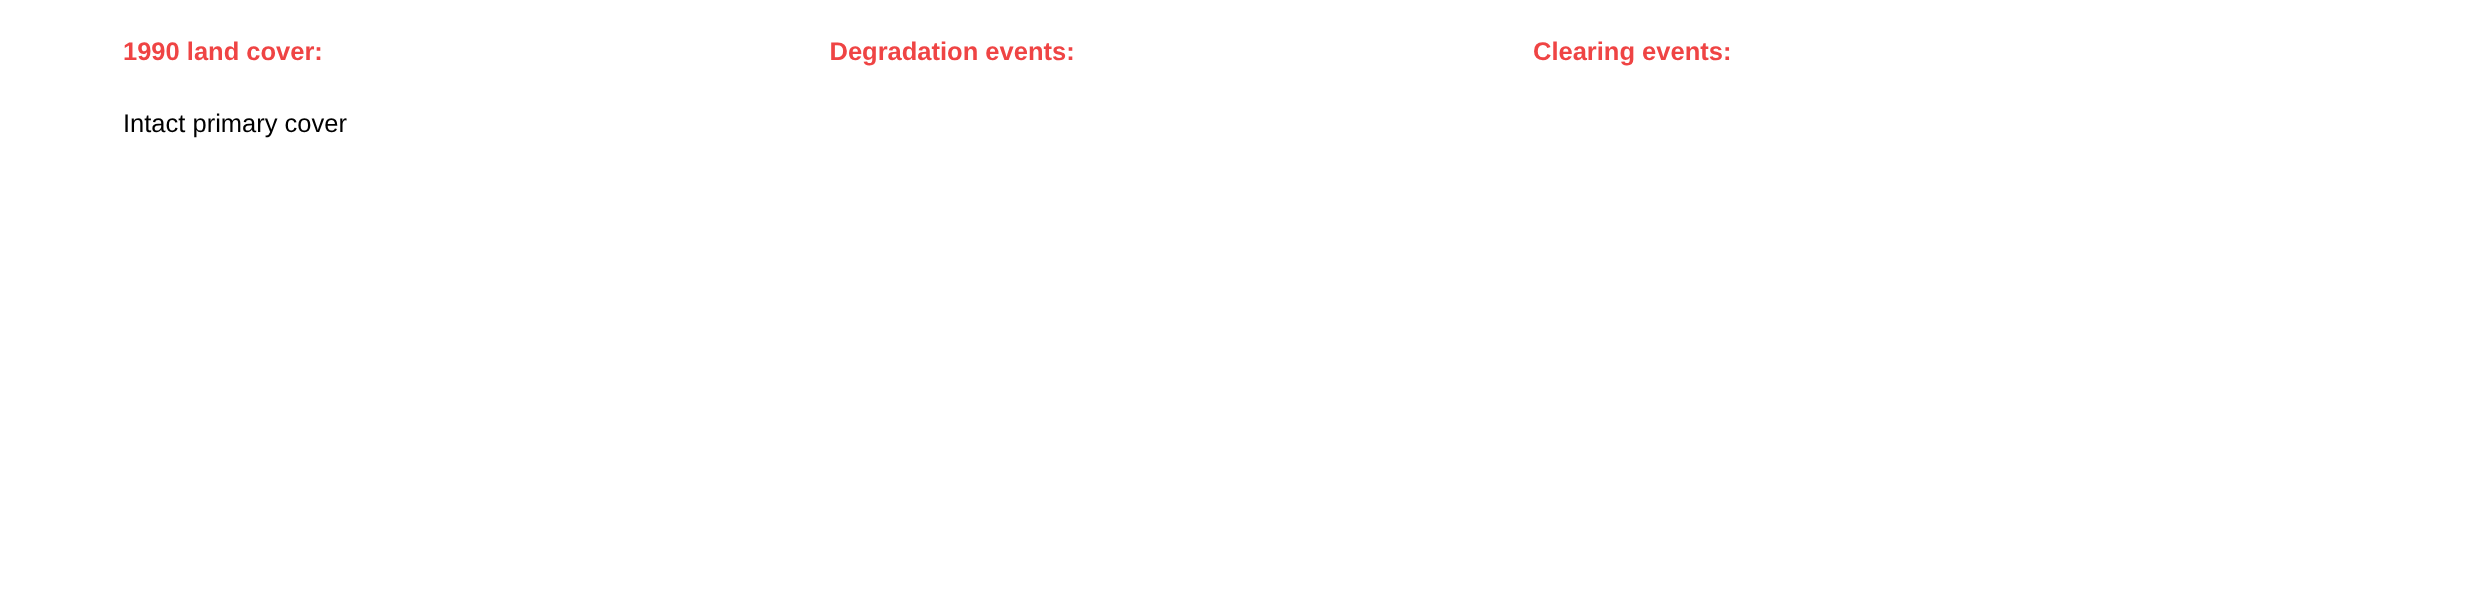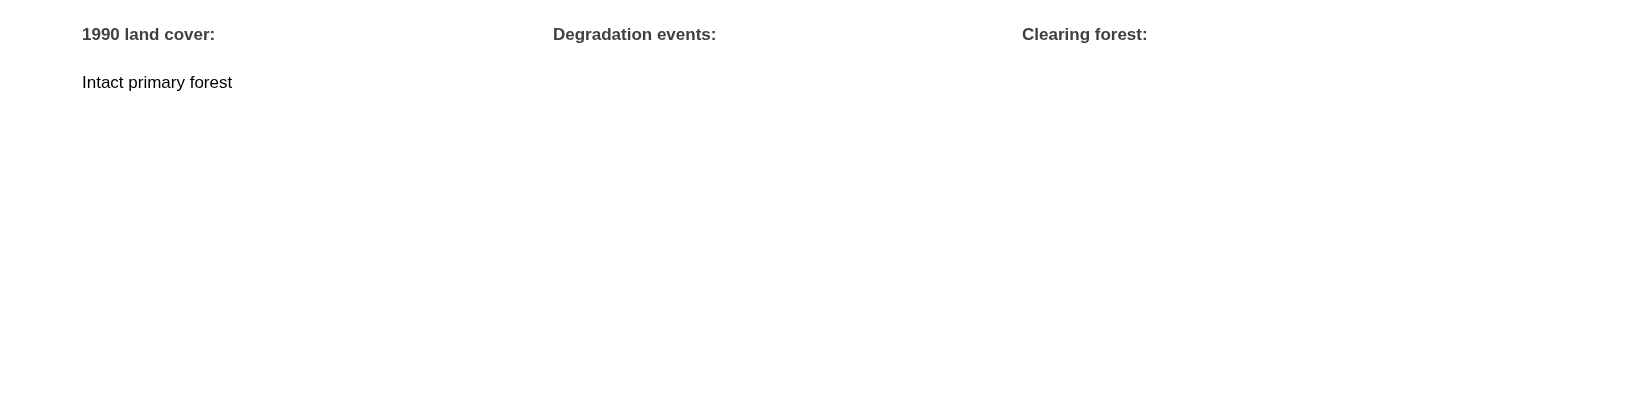--- a/index.html
+++ b/index.html
@@ -25,21 +25,21 @@
     top: 24px;
   }
   .col-landcover { left: 82px; width: 440px; }
   .col-degradation { left: 553px; width: 440px; }
   .col-clearing { left: 1022px; width: 440px; }
 
   .col-heading {
     font-size: 17px;
     font-weight: bold;
     line-height: 22px;
-    color: #404040;
+    color: #ef4444;
     margin: 0 0 24px 0;
     white-space: nowrap;
   }
   .entry {
     font-size: 17px;
     font-weight: normal;
     line-height: 25.5px;
     color: #000000;
     white-space: nowrap;
   }
@@ -50,26 +50,26 @@
   }
 </style>
 </head>
 <body>
 
 <div class="panel">
 
   <div class="column col-landcover">
     <div class="col-heading">1990 land cover:</div>
     <ul class="entry-list">
-      <li class="entry">Intact primary forest</li>
+      <li class="entry">Intact primary cover</li>
     </ul>
   </div>
 
   <div class="column col-degradation">
     <div class="col-heading">Degradation events:</div>
   </div>
 
   <div class="column col-clearing">
-    <div class="col-heading">Clearing forest:</div>
+    <div class="col-heading">Clearing events:</div>
     <ul class="entry-list"></ul>
   </div>
 
 </div>
 
 </body></html>

